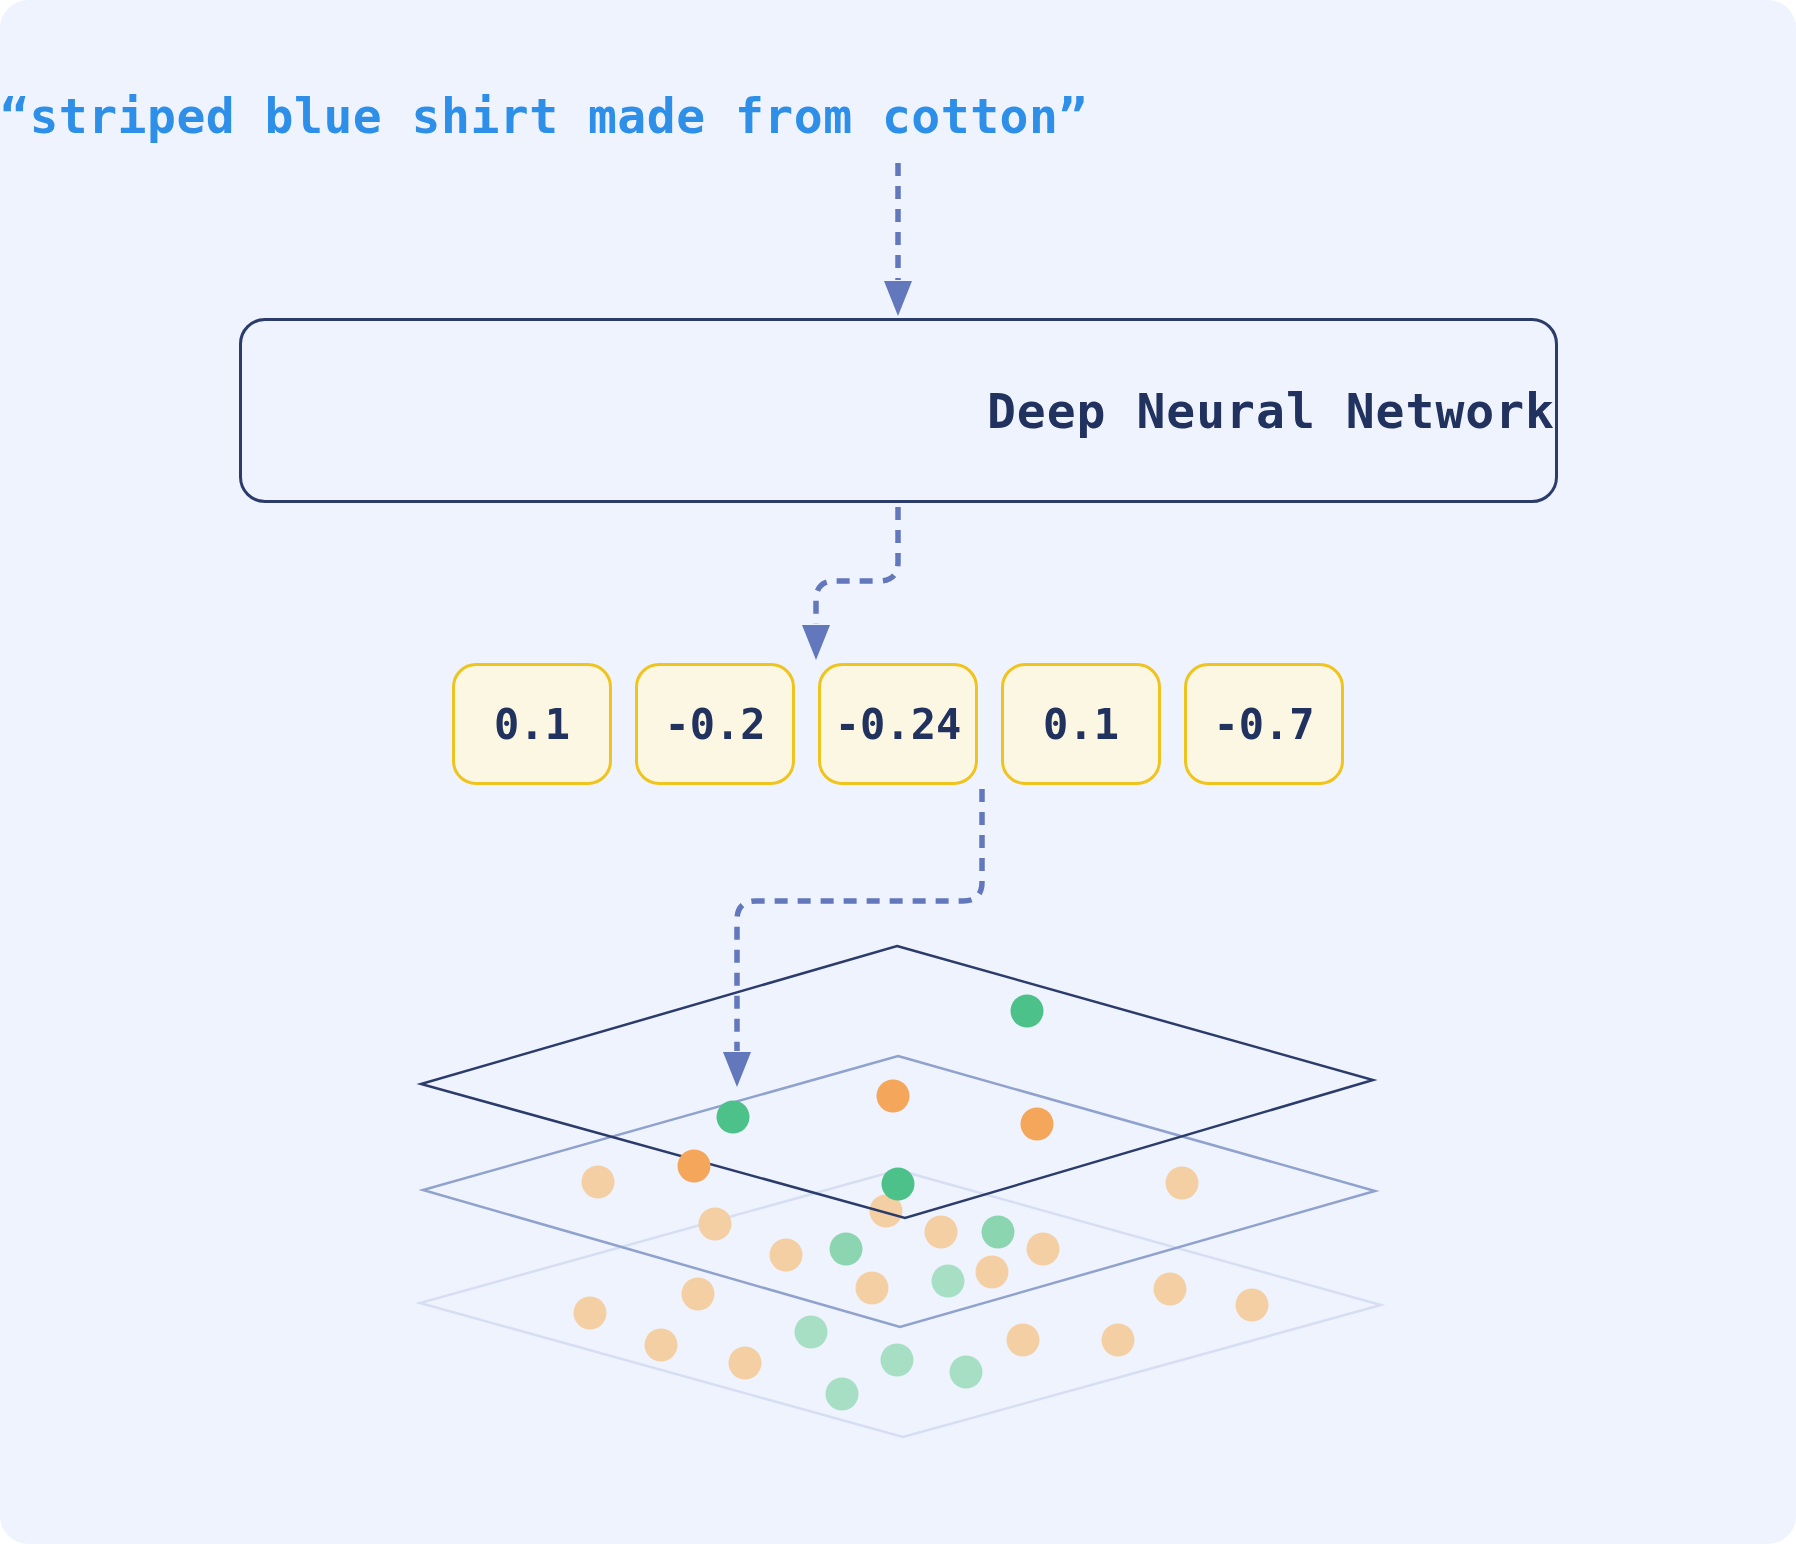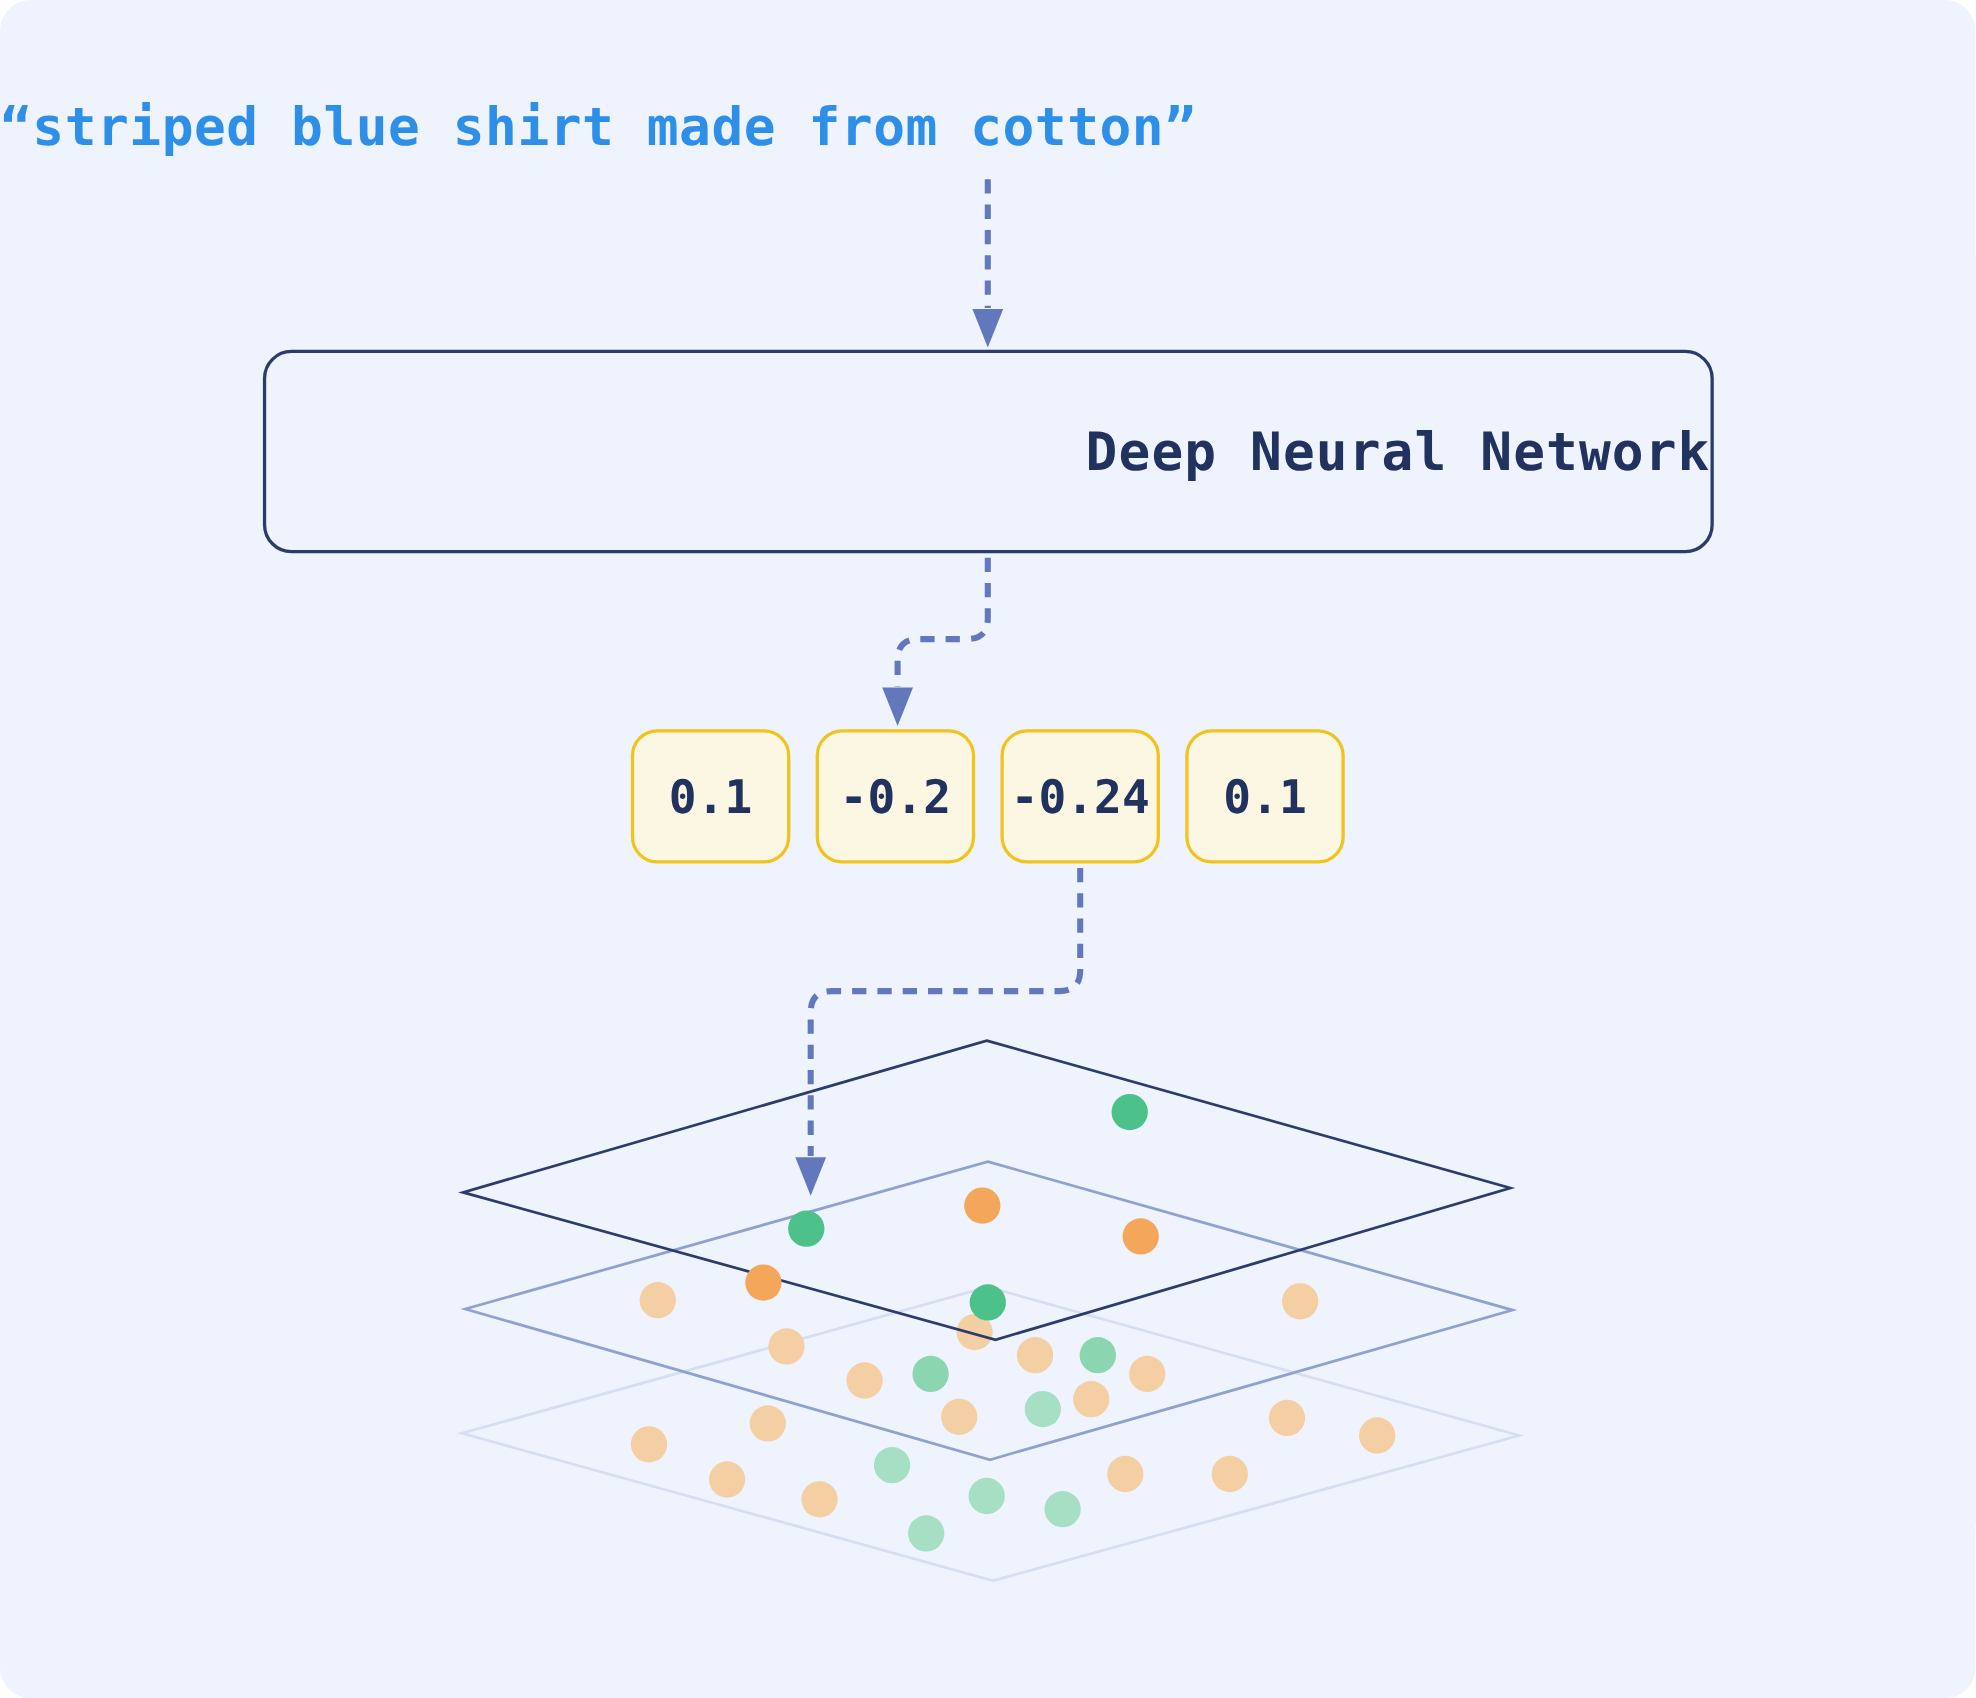--- a/index.html
+++ b/index.html
@@ -18,21 +18,21 @@
     position:absolute; left:239px; top:318px; width:1319px; height:185px;
     box-sizing:border-box; border:3px solid #2B3C6B; border-radius:26px;
     display:flex; align-items:center; justify-content:flex-end;
     font-size:48px; font-weight:bold; color:#22325F; letter-spacing:1px;
   }
   .vector-row {
     position:absolute; top:663px; left:898px; transform:translateX(-50%);
     display:flex; gap:23px;
   }
   .vec-box {
-    width:145px; height:122px; box-sizing:border-box; flex:0 0 auto;
+    width:160px; height:122px; box-sizing:border-box; flex:0 0 auto;
     border:3px solid #F0C41F; background:#FCF7E2; border-radius:24px;
     display:flex; align-items:center; justify-content:center;
     font-size:42px; font-weight:bold; color:#22325F;
   }
   .arrow { fill:none; stroke:#6378BC; stroke-width:5.5; stroke-dasharray:13 10; }
   .arrow-head { fill:#6378BC; }
   .plane { fill:none; stroke-width:2.5; }
 </style>
 </head>
 <body>
@@ -102,15 +102,16 @@
 
   <div class="dnn-box">
     <span>Deep Neural Network</span>
   </div>
 
   <div class="vector-row">
       <div class="vec-box">0.1</div>
       <div class="vec-box">-0.2</div>
       <div class="vec-box">-0.24</div>
       <div class="vec-box">0.1</div>
+      <div class="vec-box">-0.7</div>
     </div>
 
 </div>
 
 </body></html>

